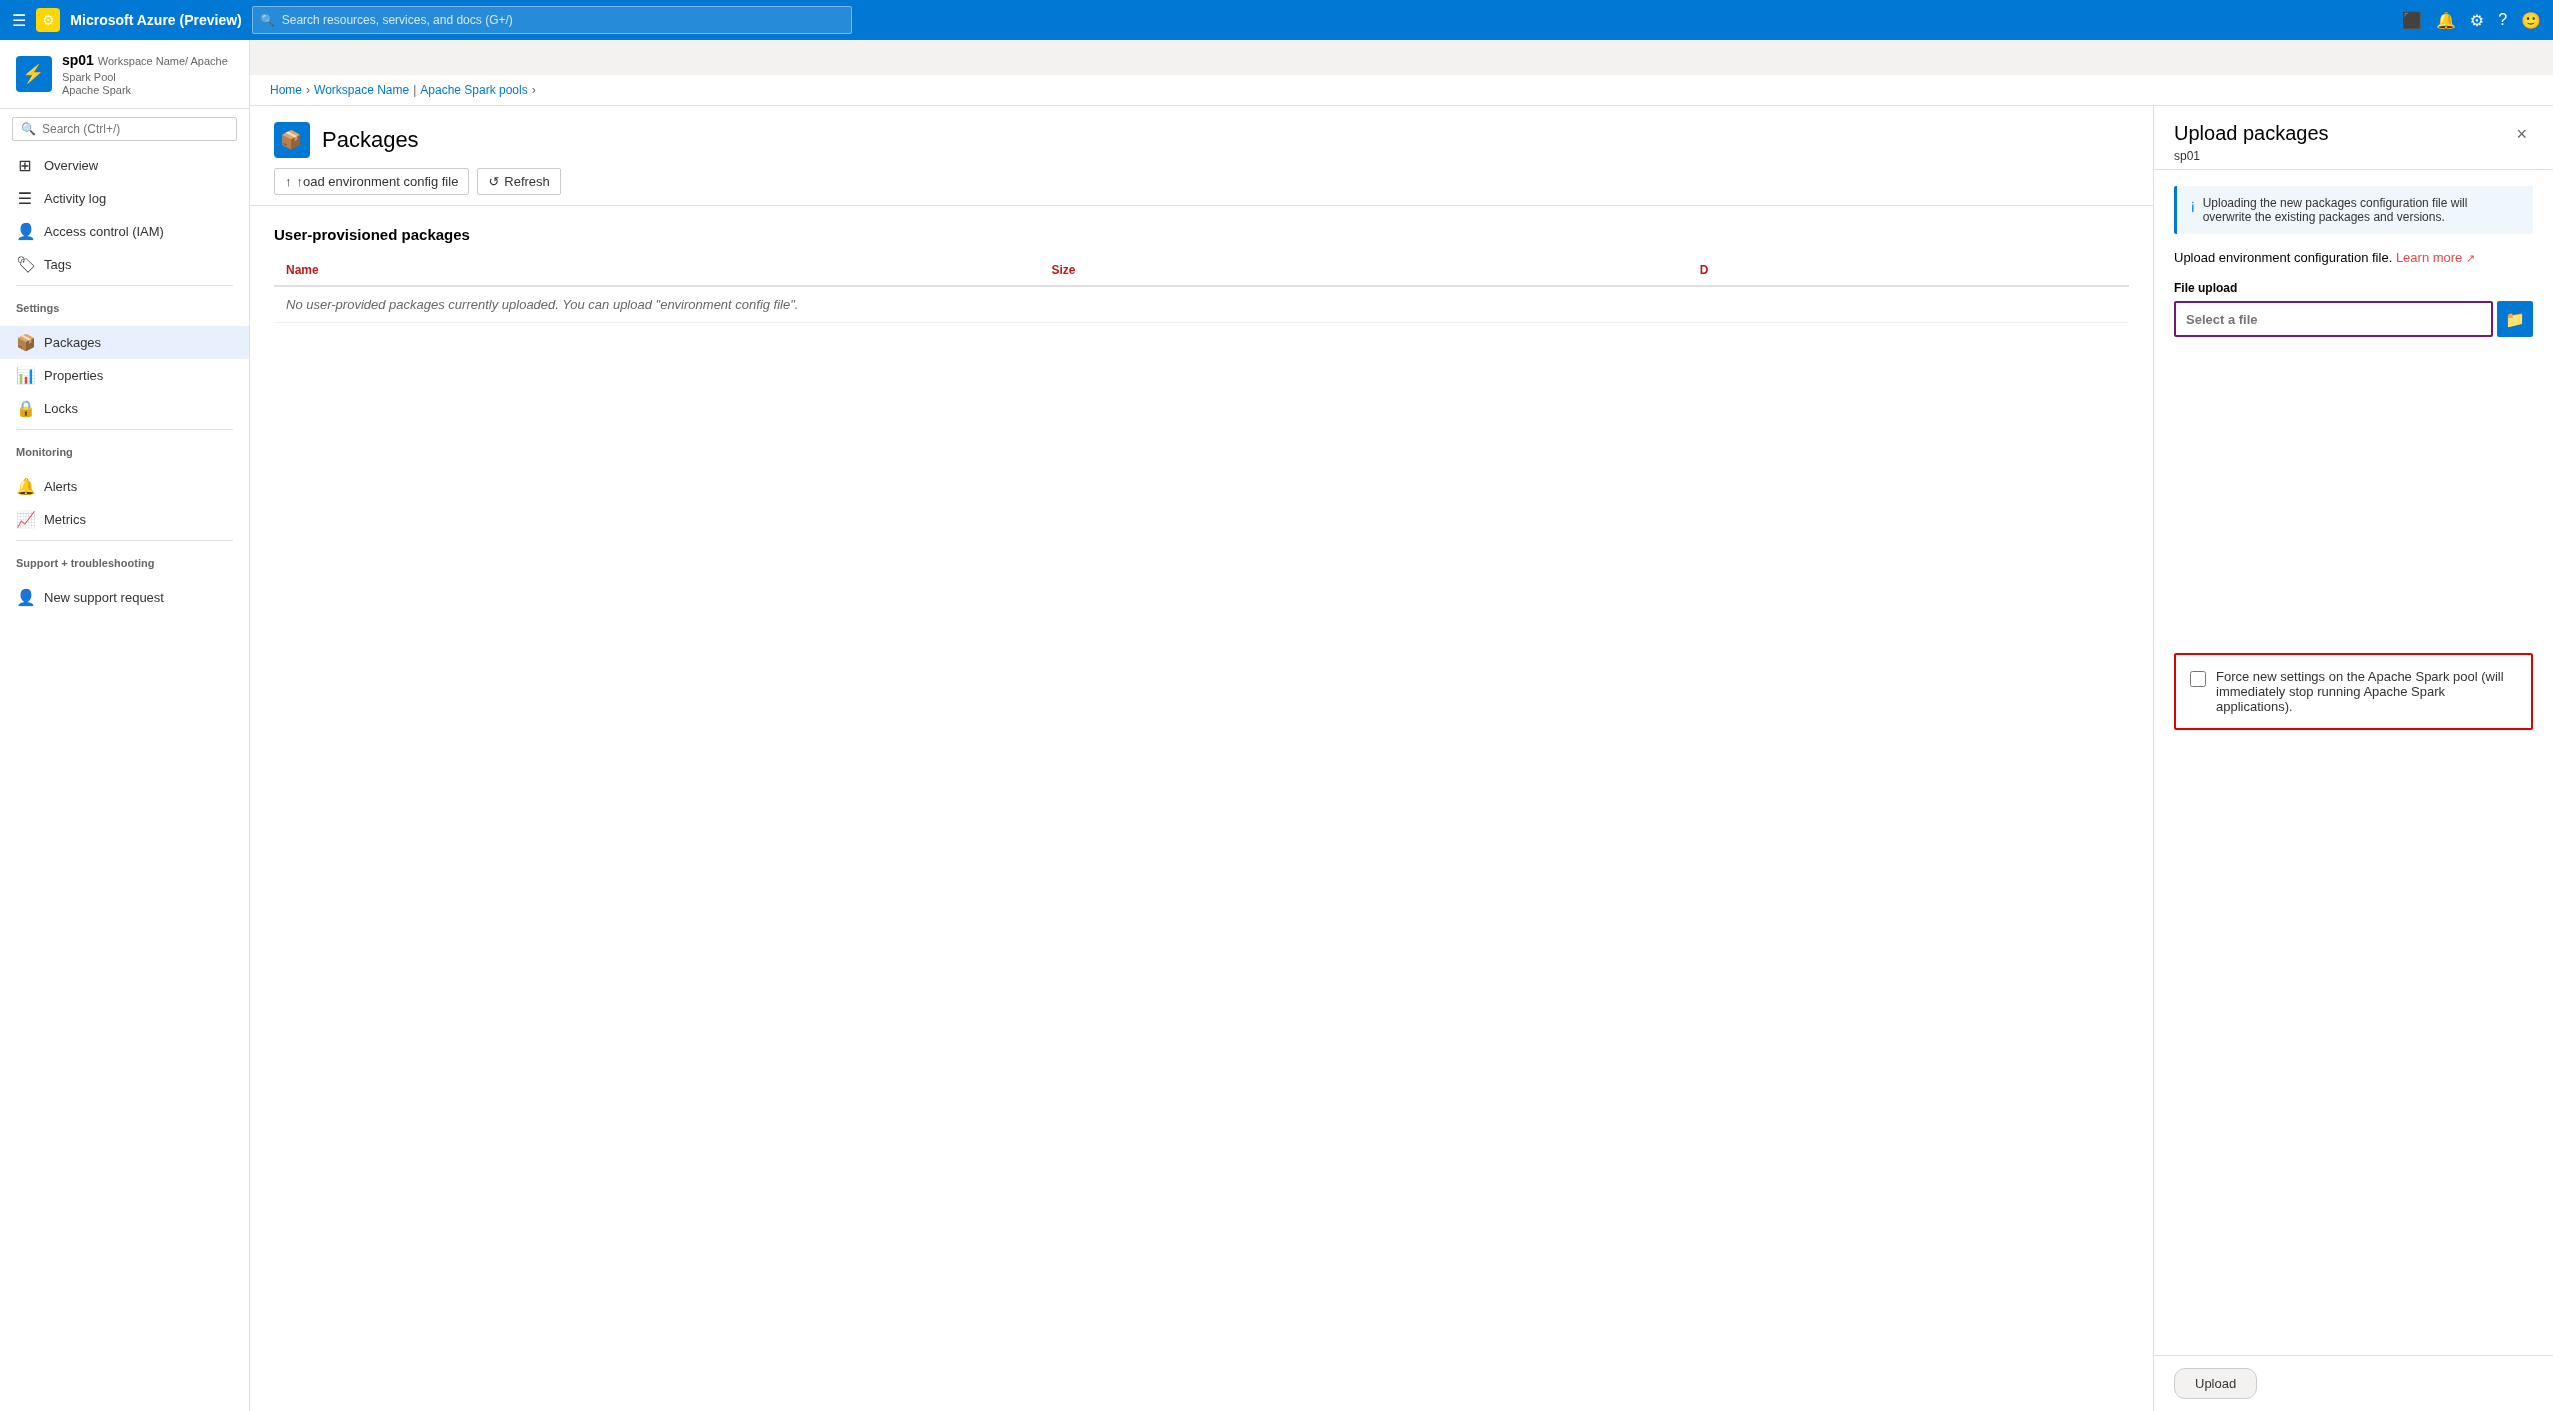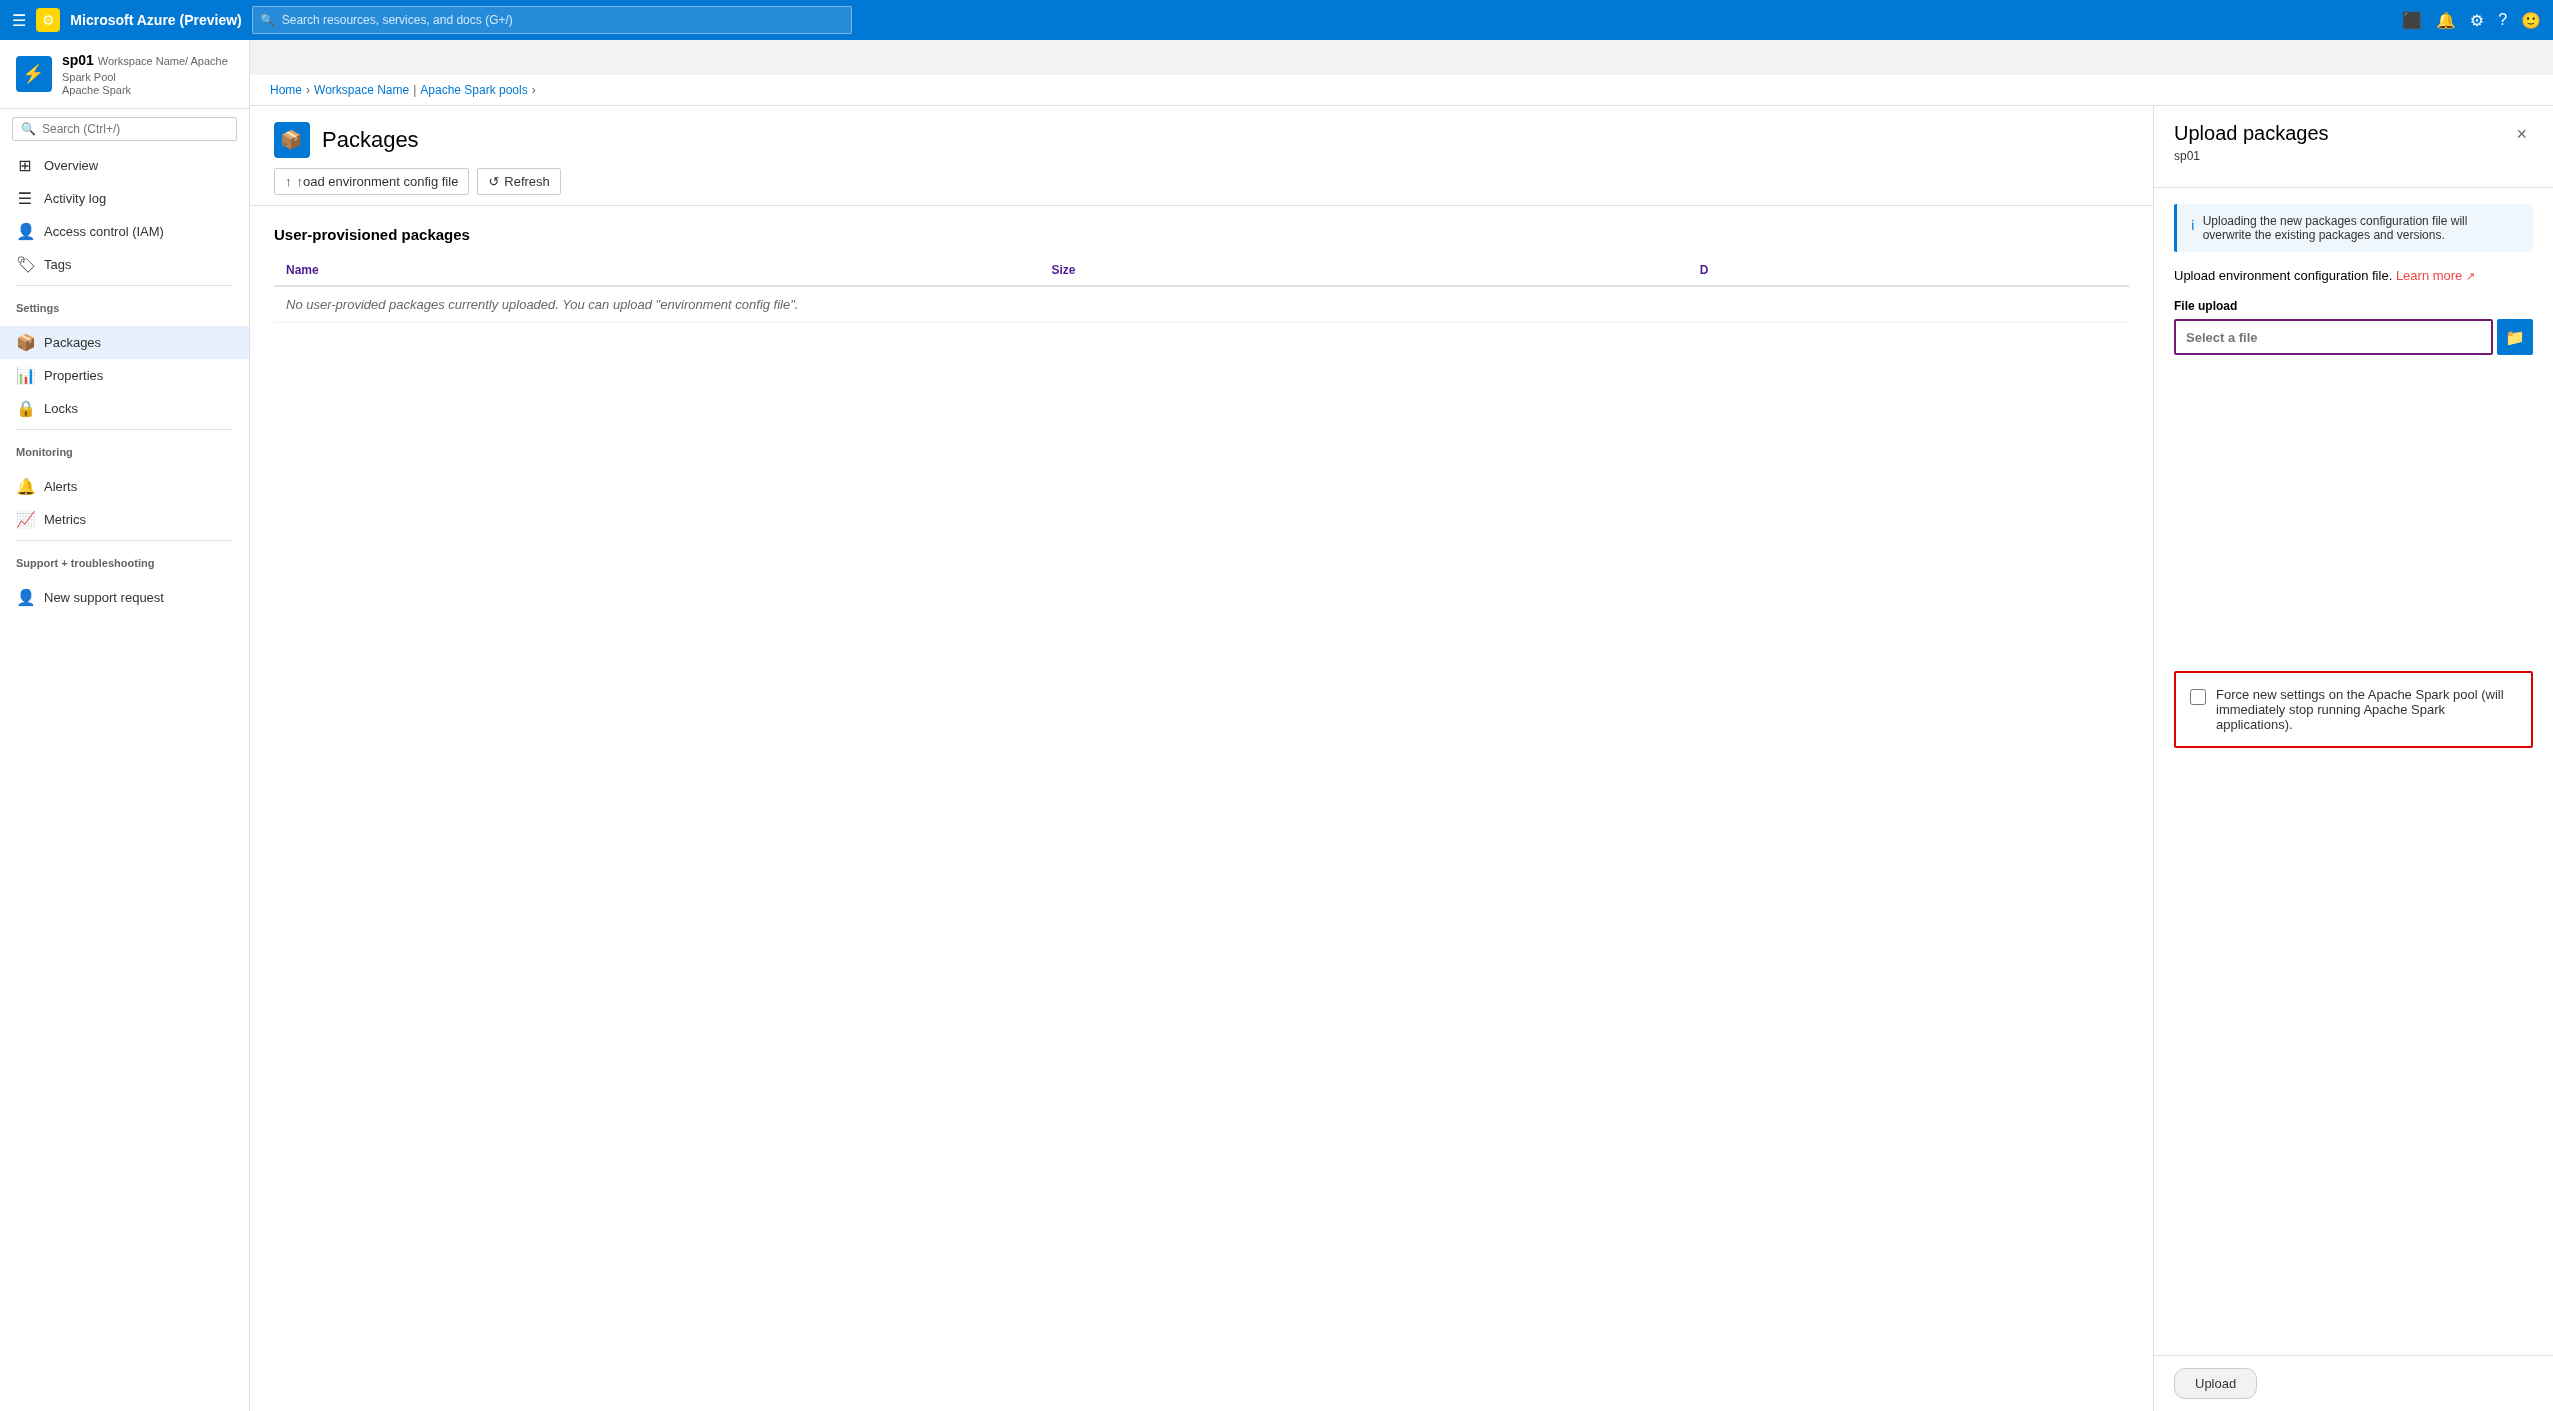--- a/index.html
+++ b/index.html
@@ -174,42 +174,42 @@
     .content-section { padding: 20px 24px; }
     .section-title { font-size: 15px; font-weight: 600; margin-bottom: 12px; }
 
     .packages-table { width: 100%; border-collapse: collapse; }
     .packages-table th {
       text-align: left;
       padding: 8px 12px;
       font-weight: 600;
       font-size: 12px;
       border-bottom: 2px solid #e0e0e0;
-      color: #4c1d95;
+      color: #b91c1c;
     }
     .packages-table td {
       padding: 10px 12px;
       font-size: 13px;
       color: #333;
       border-bottom: 1px solid #f0f0f0;
     }
     .empty-row td { color: #666; font-style: italic; }
 
     
     .right-panel {
       width: 400px;
       background: white;
       border-left: 1px solid #e0e0e0;
       display: flex;
       flex-direction: column;
       flex-shrink: 0;
       overflow-y: auto;
     }
     .panel-header {
-      padding: 16px 20px 24px;
+      padding: 16px 20px 6px;
       display: flex;
       align-items: flex-start;
       justify-content: space-between;
       border-bottom: 1px solid #e0e0e0;
     }
     .panel-title { font-size: 20px; font-weight: 300; }
     .panel-subtitle { font-size: 12px; color: #333; margin-top: 4px; }
     .panel-close {
       background: none; border: none; font-size: 18px; cursor: pointer; color: #666; padding: 2px 6px;
     }

